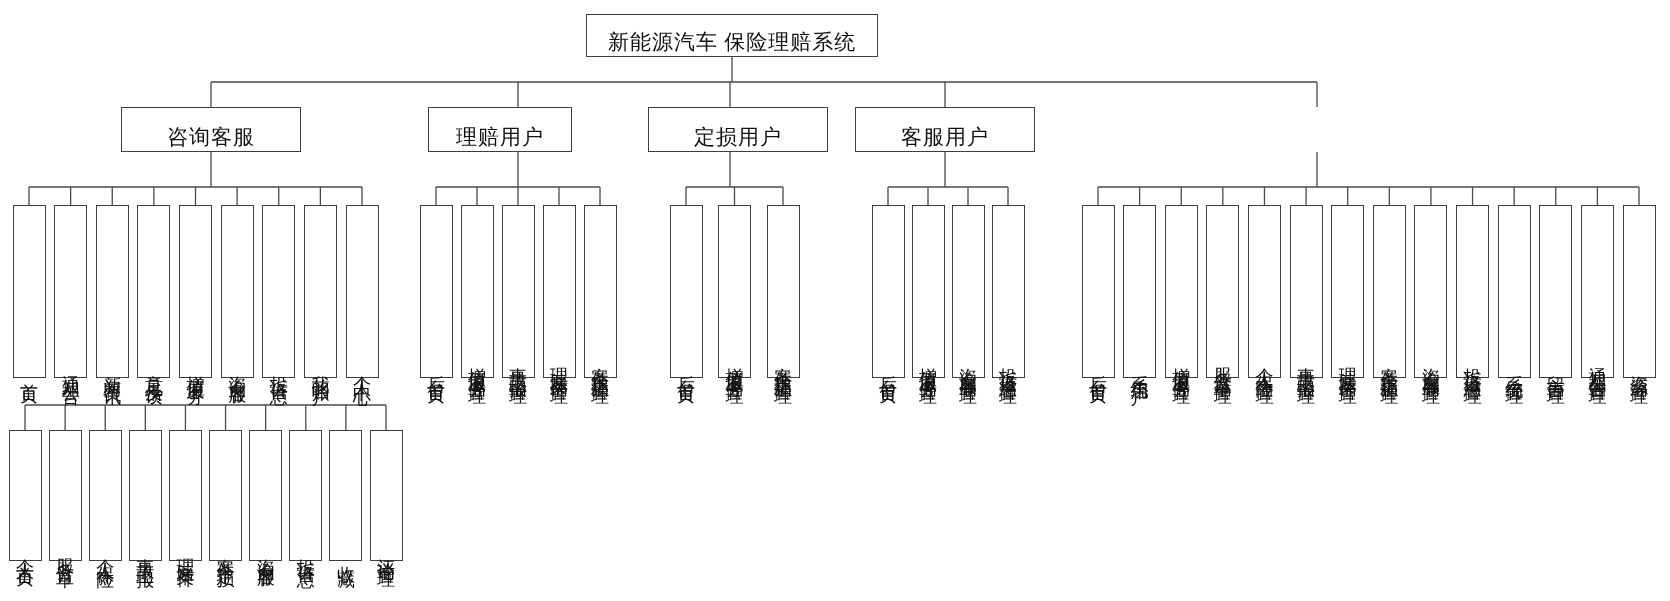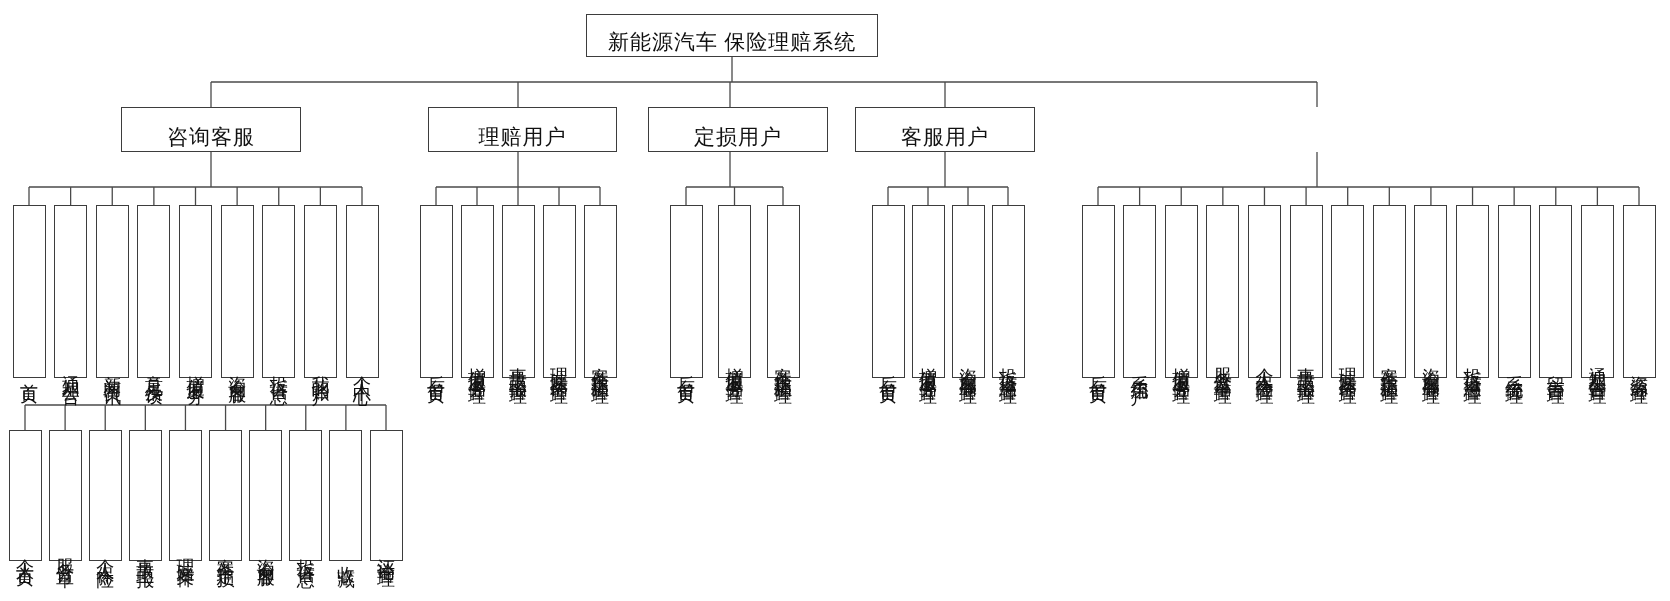--- a/index.html
+++ b/index.html
@@ -171,21 +171,21 @@
     </div>
     <div class="node vnode" style="left: 289.278px; top: 430px; width: 33px; height: 131px; border-color: rgb(61, 61, 61); background: rgb(255, 255, 255); color: rgb(17, 17, 17);">
       <span>投诉信息</span>
     </div>
     <div class="node vnode" style="left: 329.389px; top: 430px; width: 33px; height: 131px; border-color: rgb(61, 61, 61); background: rgb(255, 255, 255); color: rgb(17, 17, 17);">
       <span>收藏</span>
     </div>
     <div class="node vnode" style="left: 369.5px; top: 430px; width: 33px; height: 131px; border-color: rgb(61, 61, 61); background: rgb(255, 255, 255); color: rgb(17, 17, 17);">
       <span>评论管理</span>
     </div>
-    <div class="node hnode" style="left: 428px; top: 107px; width: 189px; height: 45px; border-color: rgb(61, 61, 61); background: rgb(255, 255, 255); color: rgb(17, 17, 17);">
+    <div class="node hnode" style="left: 428px; top: 107px; width: 144px; height: 45px; border-color: rgb(61, 61, 61); background: rgb(255, 255, 255); color: rgb(17, 17, 17);">
       <span>理赔用户</span>
     </div>
     <div class="node vnode" style="left: 419.5px; top: 205px; width: 33px; height: 173px; border-color: rgb(61, 61, 61); background: rgb(255, 255, 255); color: rgb(17, 17, 17);">
       <span>后台首页</span>
     </div>
     <div class="node vnode" style="left: 460.5px; top: 205px; width: 33px; height: 173px; border-color: rgb(61, 61, 61); background: rgb(255, 255, 255); color: rgb(17, 17, 17);">
       <span>增值服务管理</span>
     </div>
     <div class="node vnode" style="left: 501.5px; top: 205px; width: 33px; height: 173px; border-color: rgb(61, 61, 61); background: rgb(255, 255, 255); color: rgb(17, 17, 17);">
       <span>事故上报管理</span>

